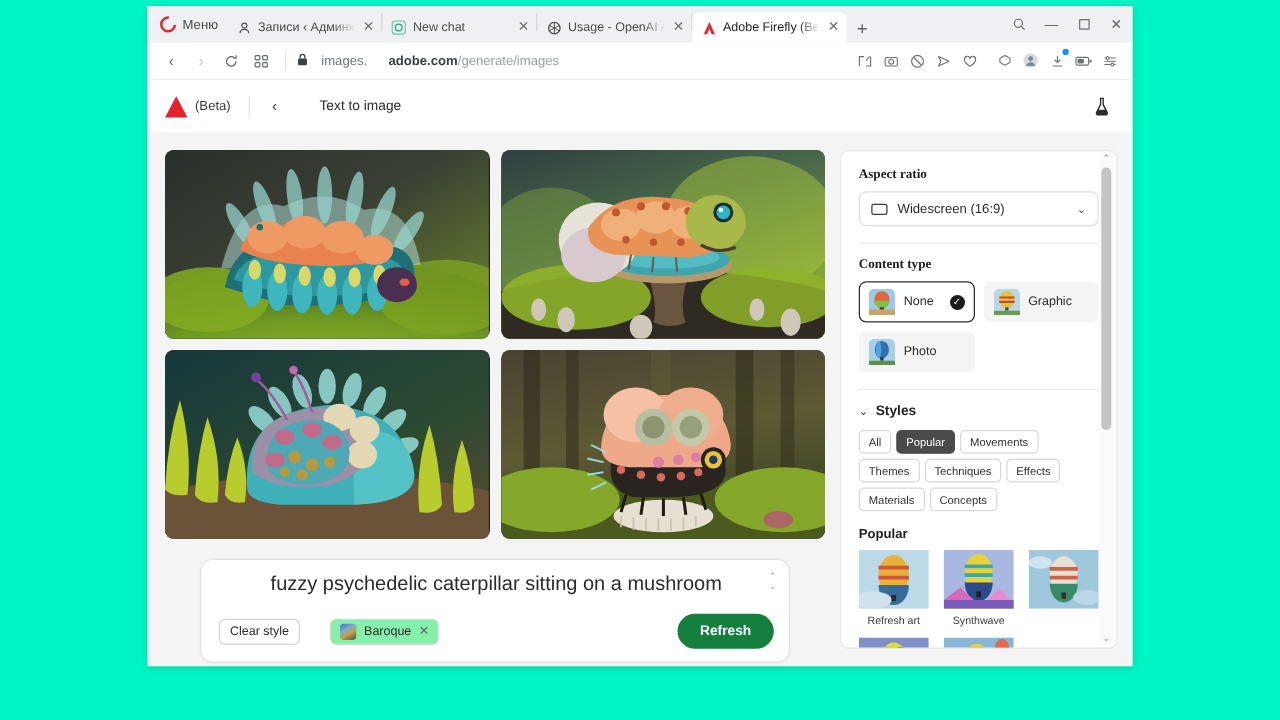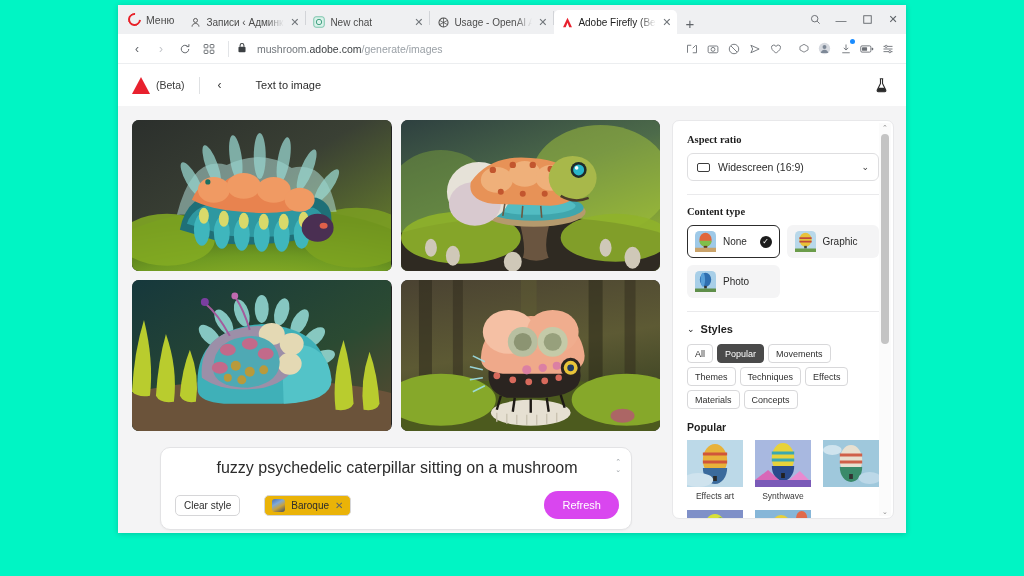--- a/index.html
+++ b/index.html
@@ -61,21 +61,21 @@
   
   .addrbar {
     height: 30px; background: #fff; display: flex; align-items: center;
     padding: 0 8px; gap: 2px; flex: none; border-bottom: 1px solid #eceef0;
   }
   .navbtn { width: 22px; height: 22px; display:flex; align-items:center; justify-content:center; color:#5f6368; font-size: 12px; }
   .navbtn.dim { color: #c3c6ca; }
   .addr-divider { width:1px; height:16px; background:#e2e4e7; margin: 0 6px; }
   .lock { font-size: 10px; color: #4a4a4a; margin-right: 8px; }
   .url { font-size: 10.5px; color: #9aa0a6; white-space: nowrap; }
-  .url b { color: #3c4043; font-weight: 400; }
+  .url b { color: #3c4043; font-weight: 700; margin-left: 17px; }
   .url .host-pre { color: #70757a; font-weight: 400; }
   .toolbar-icons { margin-left: auto; display: flex; align-items: center; gap: 4px; padding-right: 2px; }
   .ti { width: 17px; height: 17px; display:flex; align-items:center; justify-content:center; color:#6c7076; font-size: 11px; position: relative; }
   .ti.sep-before { margin-left: 7px; }
   .ti .dot { position:absolute; top:-1px; right:-1px; width:5px; height:5px; border-radius:50%; background:#1a8cff; }
 
   
   .apphead {
     height: 42px; background: #fff; display: flex; align-items: center;
     padding: 0 14px; gap: 10px; flex: none;
@@ -109,28 +109,28 @@
   .prompt-text { font-size: 16px; color: #2b2b2b; padding-bottom: 14px; text-align: center; }
   .stepper { position: absolute; right: 10px; top: 10px; display:flex; flex-direction:column; gap:1px; color:#9aa0a6; font-size: 7px; line-height: 7px; }
   .promptrow { display: flex; align-items: center; gap: 24px; }
   .chipbtn {
     font-size: 10px; color: #2c2c2c; border: 1px solid #d6d6d8;
     border-radius: 5px; padding: 4px 8px; background: #fff; white-space: nowrap;
   }
   .stylechip {
     display:flex; align-items:center; gap:6px;
     font-size: 10px; color: #2c2c2c; border: 1px solid #d6d6d8;
-    border-radius: 5px; padding: 3px 7px; background: #eab308;
+    border-radius: 5px; padding: 3px 7px; background: #86efac;
   }
   .stylechip .sw { width: 13px; height: 13px; border-radius: 3px; flex:none;
     background: linear-gradient(150deg,#4a6fb0 0%,#7fa8d8 35%,#c8a23c 60%,#3e4a6b 100%); }
   .stylechip .x { color: #5f6368; font-size: 10px; }
   .refresh {
-    margin-left: auto; background: #d946ef; color: #fff;
-    font-size: 11px; font-weight: 400; border-radius: 16px;
+    margin-left: auto; background: #15803d; color: #fff;
+    font-size: 11px; font-weight: 700; border-radius: 16px;
     padding: 8px 18px; border: none;
   }
 
   
   .rpanel {
     width: 222px; flex: none; background: #fff; border-radius: 7px;
     margin: 14px 12px 14px 0; position: relative; overflow: hidden;
     border: 1px solid #e8e8ea;
   }
   .rpanel-inner { padding: 13px 14px 10px 14px; height: 100%; overflow: hidden; }
@@ -268,21 +268,21 @@
           </svg>
       </div>
       <div class="addr-divider"></div>
       <span class="lock">
         <svg width="10" height="11" viewBox="0 0 12 14">
             <rect x="1.5" y="6" width="9" height="7" rx="1.3" fill="#3c4043"></rect>
             <path d="M3.6 6V4.2a2.4 2.4 0 0 1 4.8 0V6" fill="none" stroke="#3c4043" stroke-width="1.3"></path>
           </svg>
       </span>
       <span class="url">
-        <span class="host-pre">mushroom.</span><b>adobe.com</b><span>/generate/images</span>
+        <span class="host-pre">images.</span><b>adobe.com</b><span>/generate/images</span>
       </span>
 
       <div class="toolbar-icons">
         <div class="ti">
           <svg width="12" height="12" viewBox="0 0 16 16">
               <path d="M2 13V3h5" fill="none" stroke="#6c7076" stroke-width="1.2"></path>
               <path d="M14 3v10H9" fill="none" stroke="#6c7076" stroke-width="1.2"></path>
               <path d="M9 7l4-4" stroke="#6c7076" stroke-width="1.2"></path>
             </svg>
         </div>
@@ -710,21 +710,21 @@
               <div class="thumb">
                 <svg width="100%" height="47" viewBox="0 0 60 47" preserveAspectRatio="none">
                     <rect width="60" height="47" fill="#bcd9e8"></rect>
                     <ellipse cx="30" cy="20" rx="13" ry="16" fill="#e8b23a"></ellipse>
                     <path d="M17 14h26M17 22h26" stroke="#d0563a" stroke-width="3"></path>
                     <path d="M17 28a13 16 0 0 0 26 0z" fill="#3a6a9c"></path>
                     <rect x="28" y="36" width="4" height="5" fill="#2a2a2a"></rect>
                     <ellipse cx="12" cy="40" rx="16" ry="7" fill="#cfe3ee"></ellipse>
                   </svg>
               </div>
-              <div class="cap">Effects art</div>
+              <div class="cap">Refresh art</div>
             </div>
             <div class="styleitem">
               <div class="thumb">
                 <svg width="100%" height="47" viewBox="0 0 60 47" preserveAspectRatio="none">
                     <rect width="60" height="47" fill="#a8b8e0"></rect>
                     <ellipse cx="30" cy="18" rx="12" ry="15" fill="#e8d23a"></ellipse>
                     <path d="M18 13h24M18 20h24" stroke="#3aa8b0" stroke-width="3"></path>
                     <path d="M18 26a12 15 0 0 0 24 0z" fill="#2a4a8c"></path>
                     <rect x="28" y="33" width="4" height="5" fill="#222"></rect>
                     <path d="M0 40 L14 30 L26 40z" fill="#d868b8"></path>

